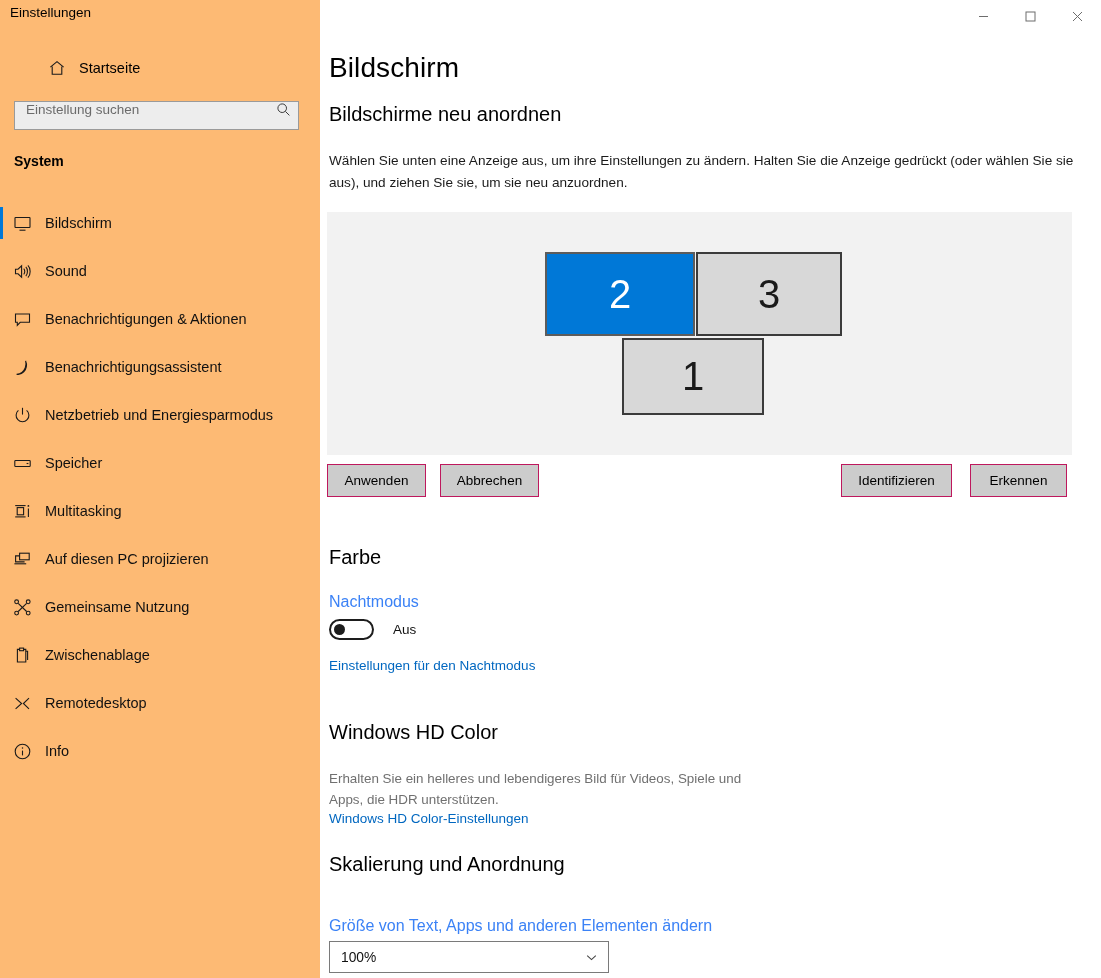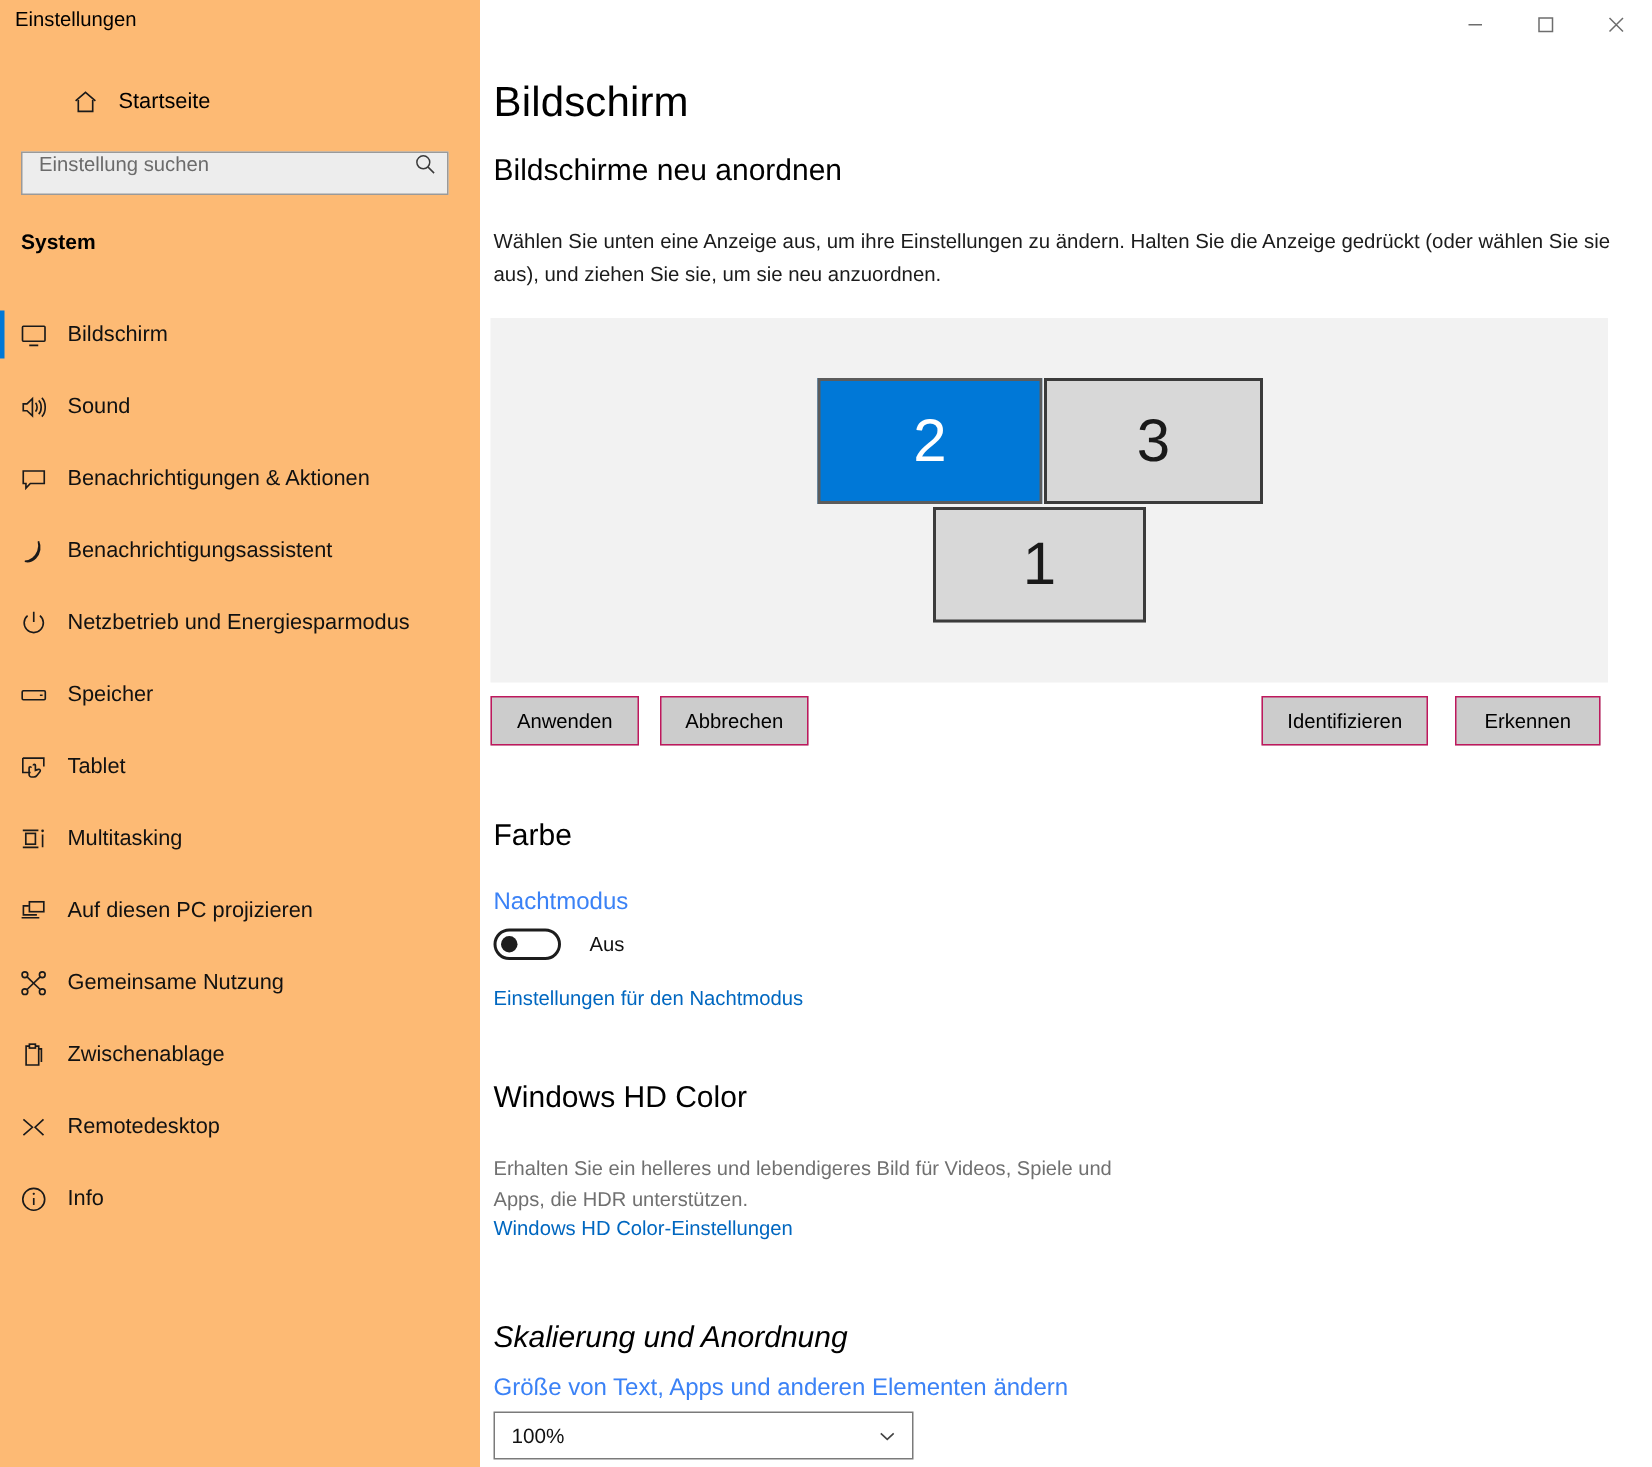--- a/index.html
+++ b/index.html
@@ -250,30 +250,20 @@
 
         <span class="ic">
           <svg width="19" height="19" viewBox="0 0 19 19" fill="none" stroke="#1a1a1a" stroke-width="1.1">
             <rect x="1.8" y="6.5" width="15.4" height="6" rx="0.8"></rect>
             <path d="M13.6 9.5 H15.4"></path>
           </svg>
         </span>
         <span class="lbl">Speicher</span>
       </div>
 
-      <div class="nav-item">
-
-        <span class="ic">
-          <svg width="19" height="19" viewBox="0 0 19 19" fill="none" stroke="#1a1a1a" stroke-width="1.1">
-            <path d="M2.2 3.4 H16.2 V9 M2.2 3.4 V13 H7.4"></path>
-            <path d="M9.2 8.3 C9.2 7.4 10.6 7.4 10.6 8.3 V11.6 L12.6 10.9 C13.6 10.6 14.3 11.7 13.6 12.5 L11.6 15 C11.1 15.7 10.4 16 9.6 16 H8.1 C7.1 16 6.4 15.2 6.4 14.3 V9.9 C6.4 9 7.8 9 7.8 9.9"></path>
-          </svg>
-        </span>
-        <span class="lbl">Tablet</span>
-      </div>
 
       <div class="nav-item">
 
         <span class="ic">
           <svg width="19" height="19" viewBox="0 0 19 19" fill="none" stroke="#1a1a1a" stroke-width="1.1">
             <path d="M2.2 3.6 H12.6"></path>
             <rect x="4.2" y="5.6" width="6.4" height="7.2"></rect>
             <path d="M2.2 14.9 H12.6"></path>
             <path d="M15.4 6.4 V14.9"></path>
             <circle cx="15.4" cy="3.9" r="0.9" fill="#1a1a1a" stroke="none"></circle>
@@ -401,21 +391,21 @@
       </div>
       <span id="toggle-state">Aus</span>
     </div>
 
     <div class="link" style="top:658px;">Einstellungen für den Nachtmodus</div>
 
     <div class="sec-head" style="top:721px;">Windows HD Color</div>
     <div class="desc-txt" style="top:768px;">Erhalten Sie ein helleres und lebendigeres Bild für Videos, Spiele und Apps, die HDR unterstützen.</div>
     <div class="link" style="top:811px;">Windows HD Color-Einstellungen</div>
 
-    <div class="sec-head" style="top:881px;font-style:italic;">Skalierung und Anordnung</div>
+    <div class="sec-head" style="top:853px;">Skalierung und Anordnung</div>
     <div class="sub-label" style="top:917px;">Größe von Text, Apps und anderen Elementen ändern</div>
 
     <div id="scale-select">
       <span class="val">100%</span>
       <span class="chev">
         <svg width="13" height="13" viewBox="0 0 13 13" fill="none" stroke="currentColor" stroke-width="1.1">
           <path d="M2.2 4.6 L6.5 8.6 L10.8 4.6"></path>
         </svg>
       </span>
     </div>

